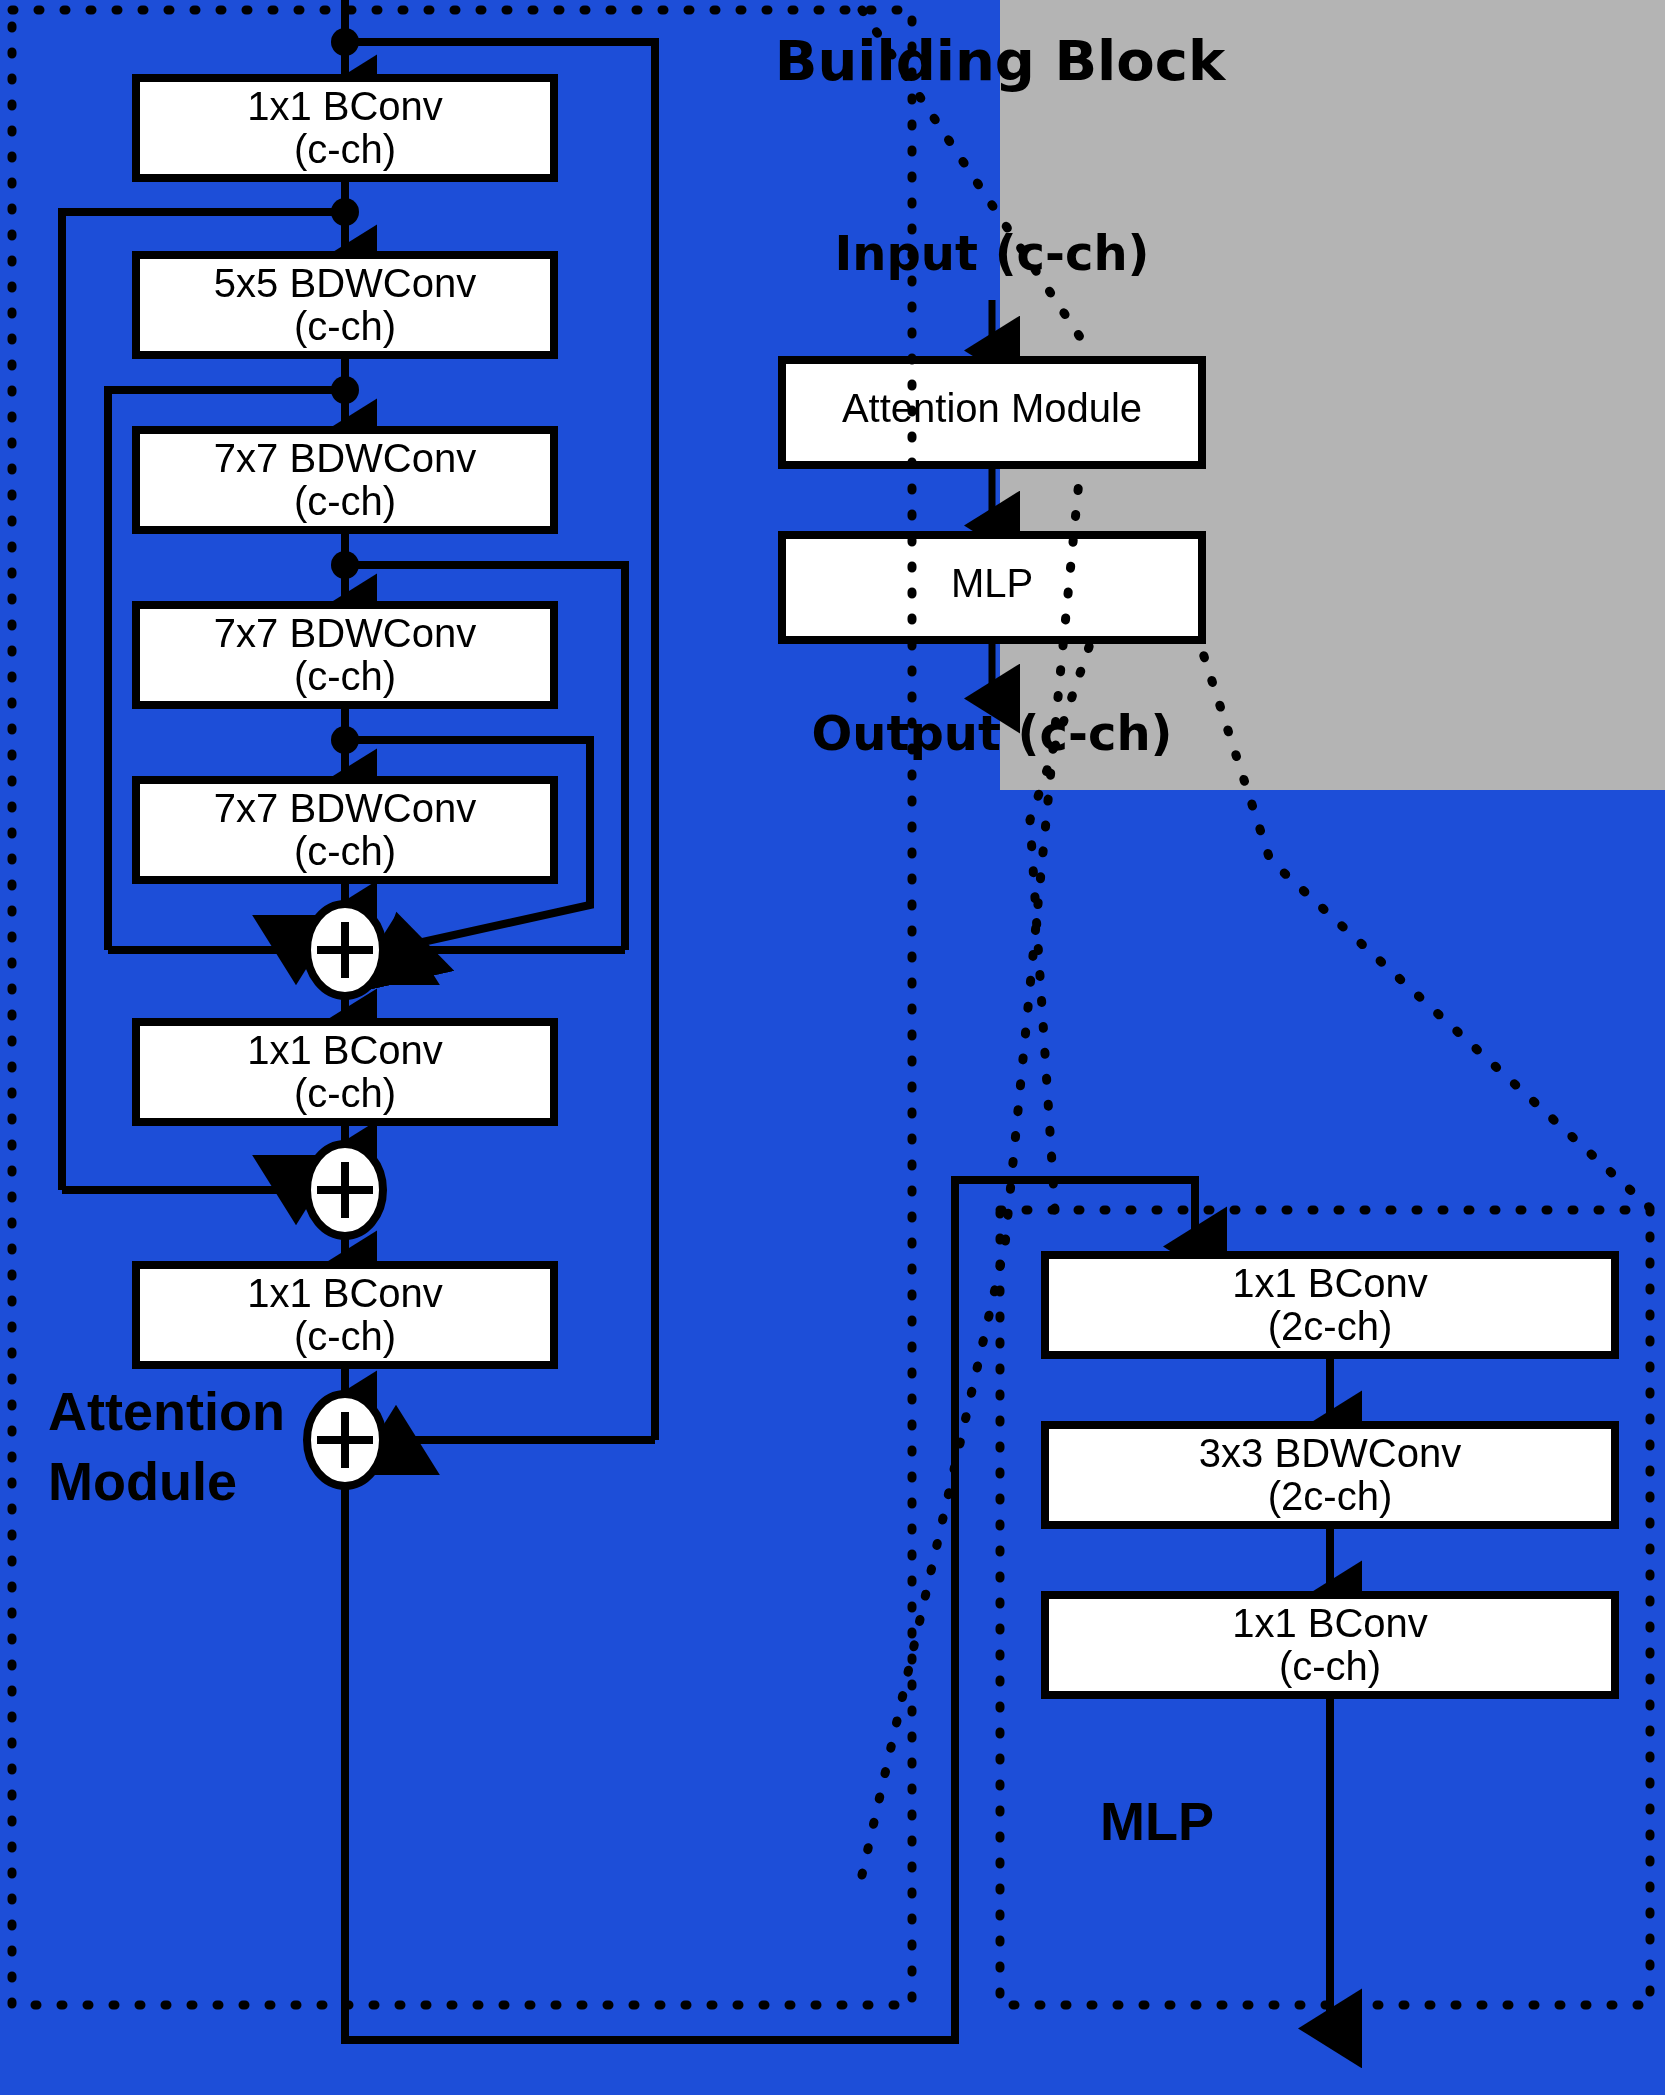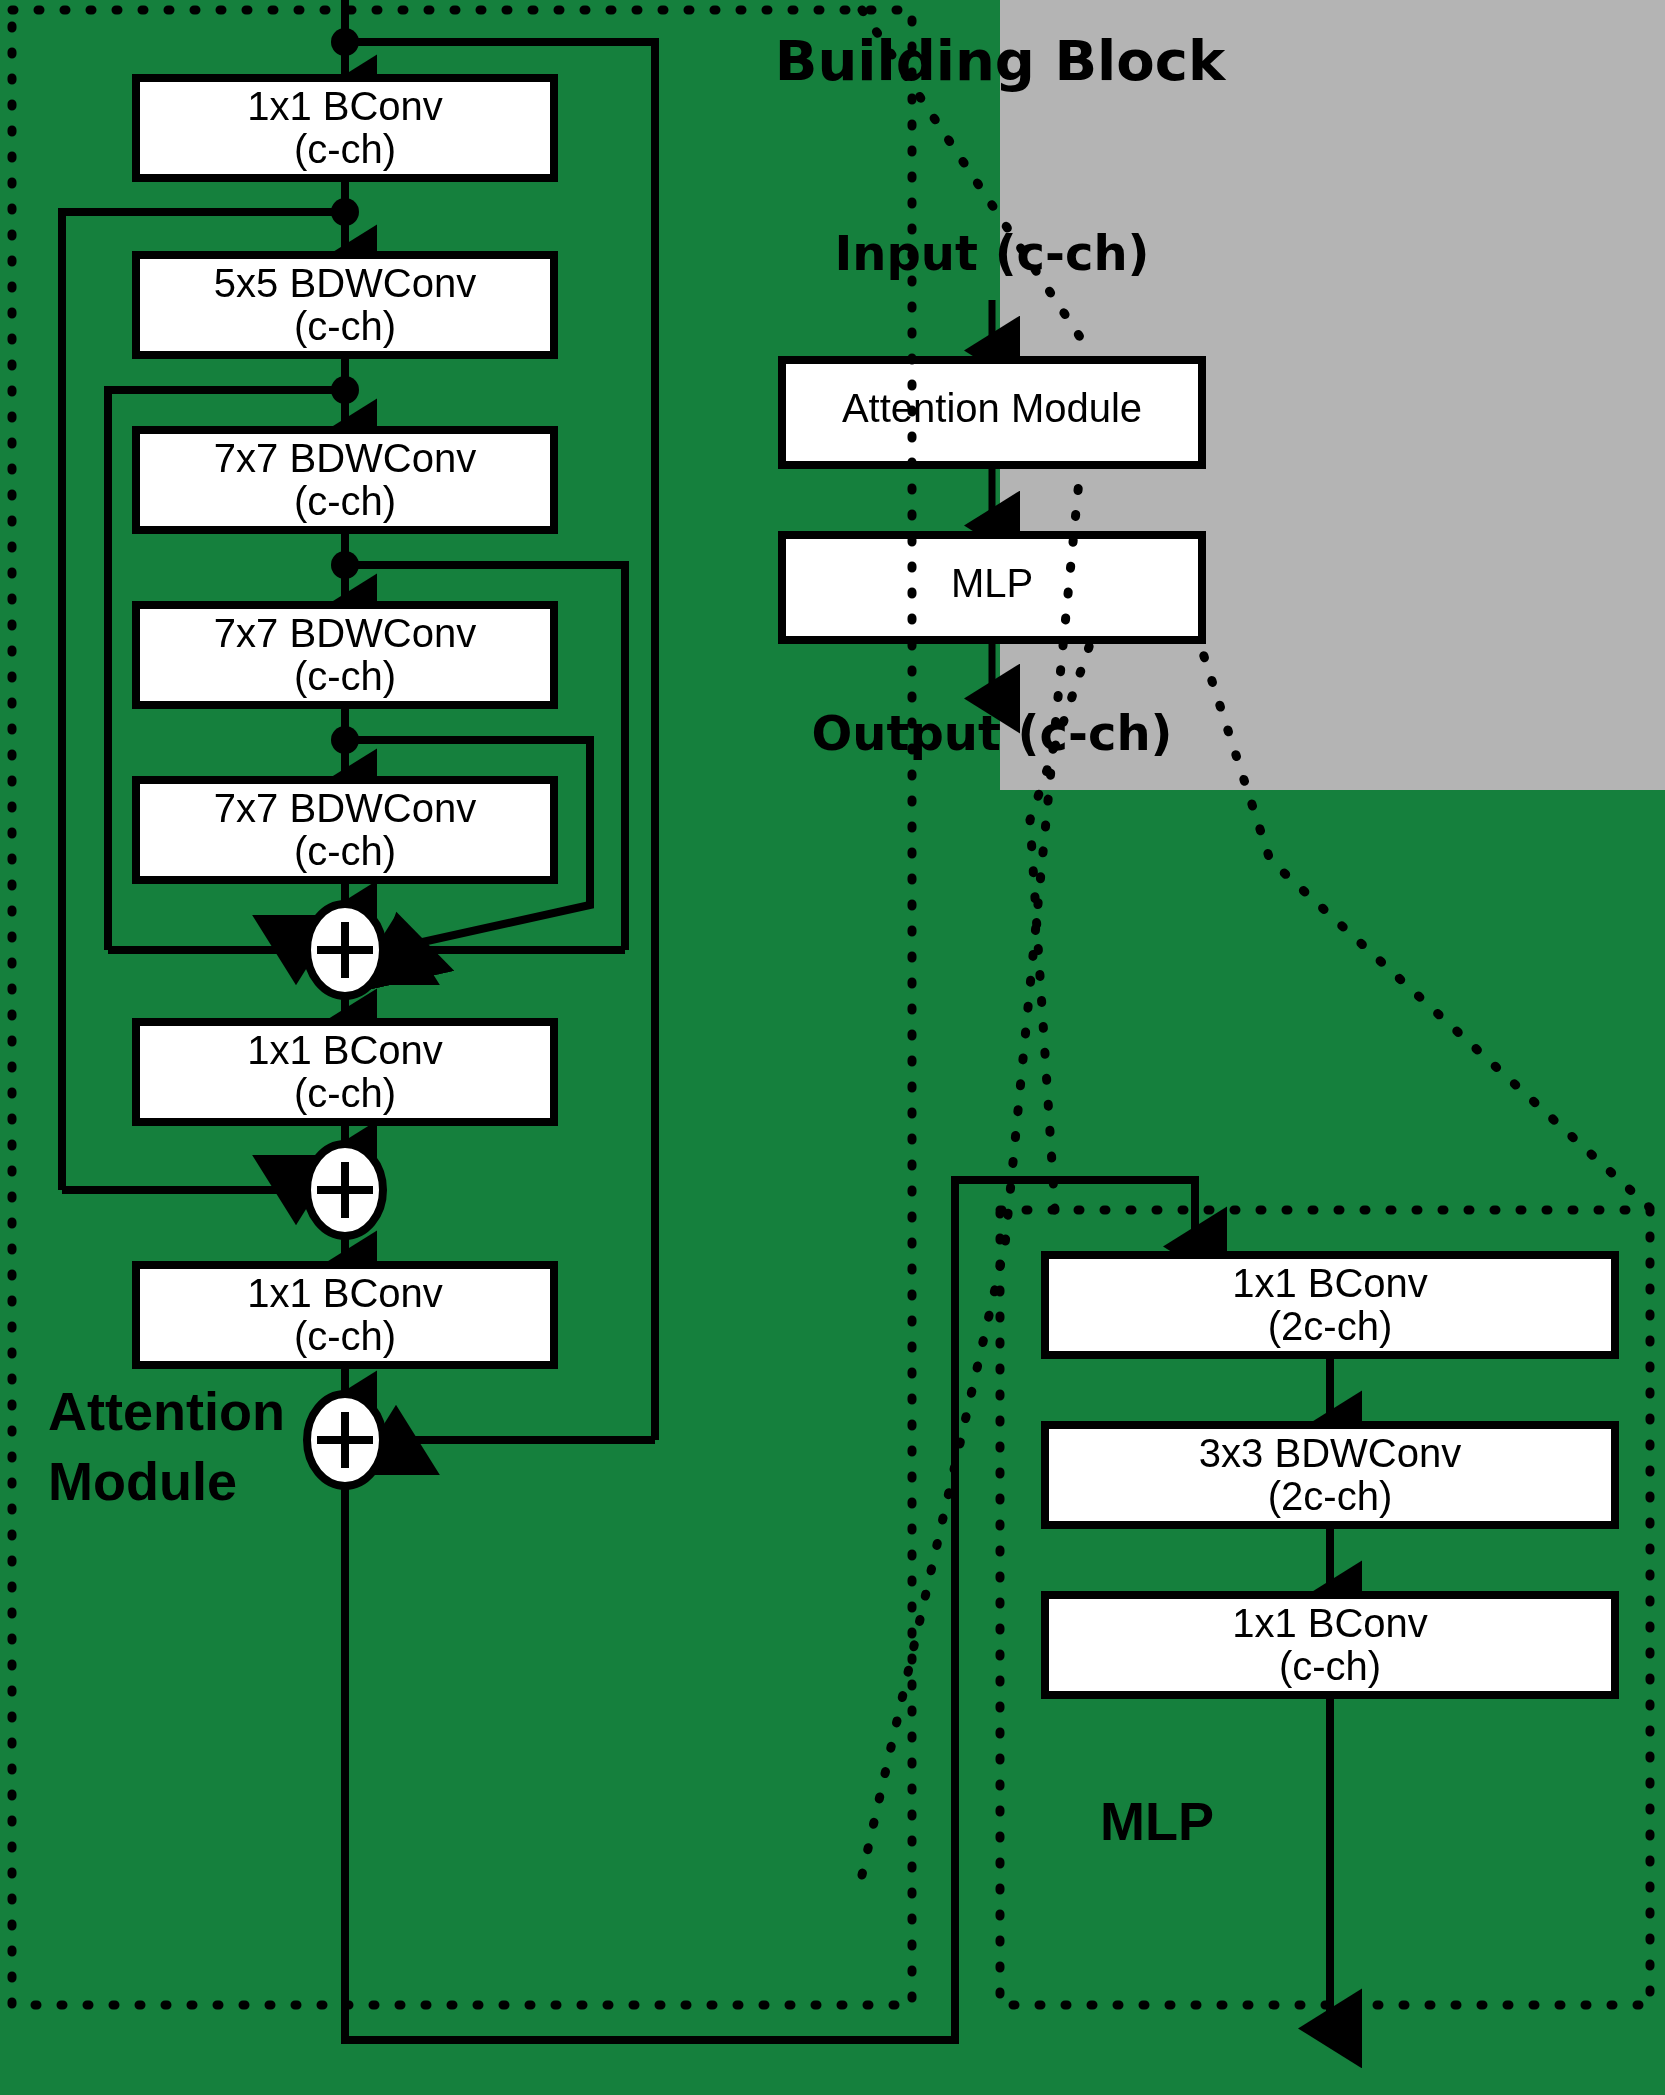--- a/index.html
+++ b/index.html
@@ -1,17 +1,17 @@
 <!DOCTYPE html>
 <html><head>
 <meta charset="utf-8">
 <style>
   html,body{margin:0;padding:0;background:#ffffff;}
   body{font-family:"Liberation Sans", sans-serif;}
-  #page{position:relative;width:1665px;height:2095px;overflow:hidden;background:#15803d;}
+  #page{position:relative;width:1665px;height:2095px;overflow:hidden;background:#1d4ed8;}
   svg{display:block;}
   .boxlabel{font-family:"Liberation Sans", sans-serif;font-size:40px;fill:#000;text-anchor:middle;}
   .grouplabel{font-family:"Liberation Sans", sans-serif;font-size:54px;font-weight:bold;fill:#000;}
   .bbtitle{font-family:"DejaVu Sans", sans-serif;font-size:56px;font-weight:bold;fill:#000;text-anchor:middle;}
   .bbio{font-family:"DejaVu Sans", sans-serif;font-size:48px;font-weight:bold;fill:#000;text-anchor:middle;}
   .bbbox{font-family:"Liberation Sans", sans-serif;font-size:40px;fill:#000;text-anchor:middle;}
 </style>
 </head>
 <body>
 

